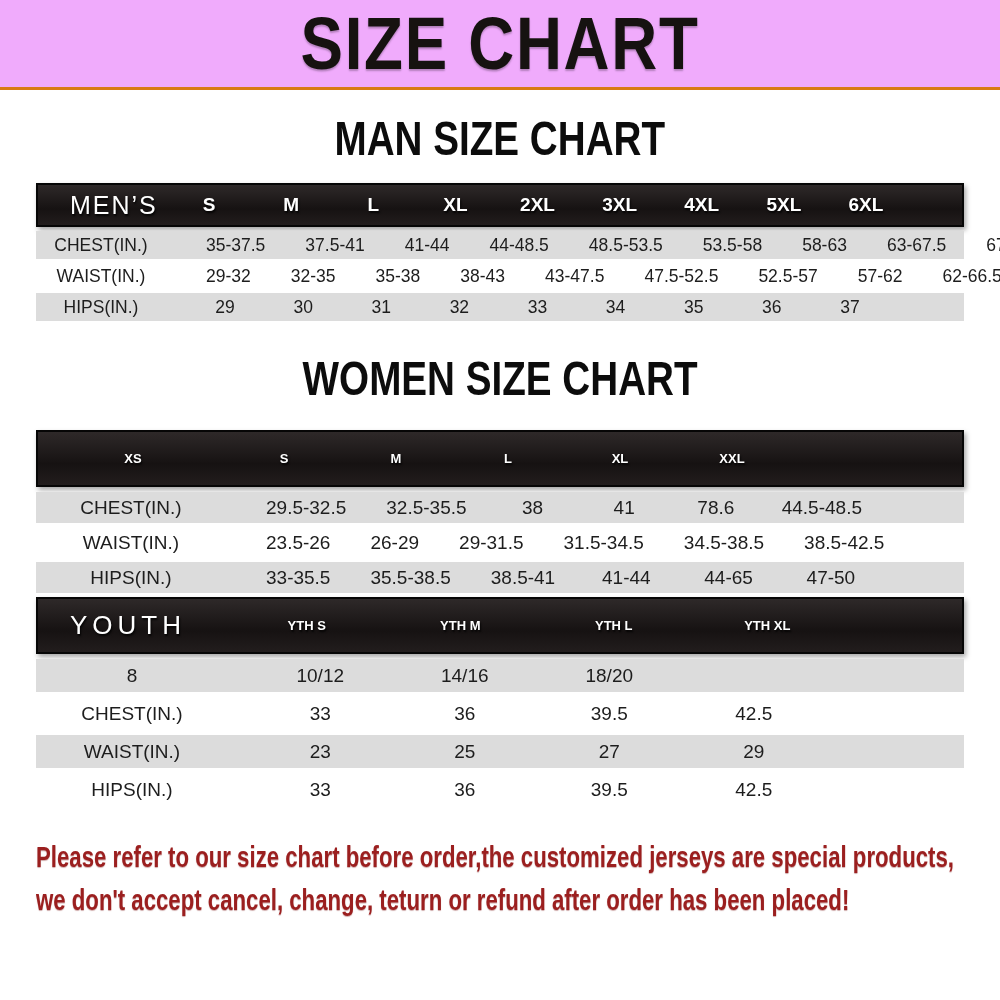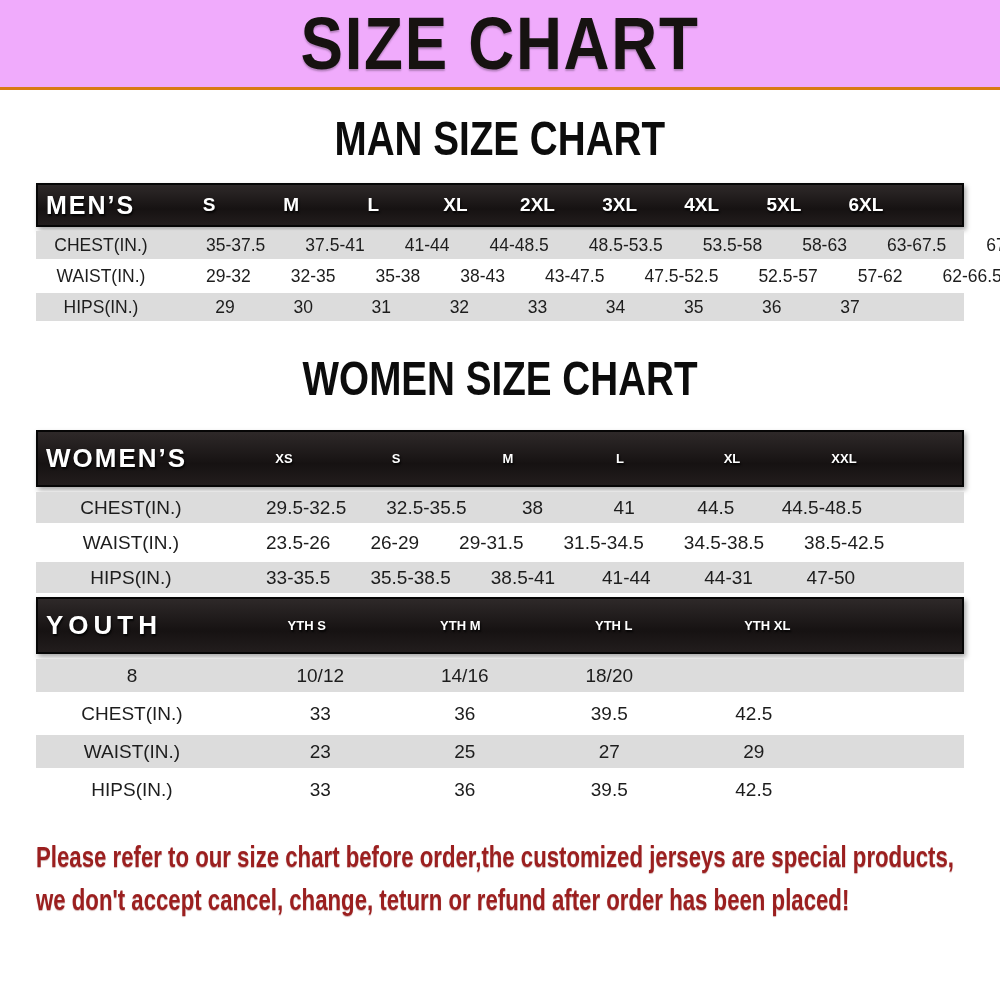--- a/index.html
+++ b/index.html
@@ -53,21 +53,21 @@
   }
   .sec-men   .thead { height: 44px; }
   .sec-women .thead, .sec-youth .thead { height: 57px; }
 
   .thead, .trow { display: grid; align-items: center; }
   .sec-men   .thead, .sec-men   .trow { grid-template-columns: 130px repeat(9, 1fr) 55px; }
   .sec-women .thead, .sec-women .trow { grid-template-columns: 190px repeat(6, 1fr) 62px; }
   .sec-youth .thead, .sec-youth .trow { grid-template-columns: 192px repeat(4, 1fr) 118px; }
 
   .hlabel {
-    font-weight: bold; font-size: 26px; padding-left: 8px;
+    font-weight: normal; font-size: 26px; padding-left: 32px;
     letter-spacing: 2px; text-shadow: 1px 2px 2px rgba(0,0,0,0.85);
     white-space: nowrap;
   }
   .sec-men  .hlabel { font-size: 25px; }
   .sec-youth .hlabel { letter-spacing: 5px; }
   .hcell {
     text-align: center; font-weight: bold; font-size: 13px;
     text-shadow: 1px 2px 2px rgba(0,0,0,0.85); white-space: nowrap;
   }
   .sec-men .hcell { font-size: 19px; }
@@ -159,57 +159,56 @@
             <div class="cell"></div>
           </div>
         </div>
     </div>
   </section>
 
   <section class="size-section sec-women">
     <h2 class="sec-title"><span class="cond">WOMEN SIZE CHART</span></h2>
     <div class="table">
       <div class="thead" style="color: rgb(255, 255, 255);">
-          <div class="hlabel">WOMEN’S</div>
           <div class="hcell">XS</div>
           <div class="hcell">S</div>
           <div class="hcell">M</div>
           <div class="hcell">L</div>
           <div class="hcell">XL</div>
           <div class="hcell">XXL</div>
           <div class="hcell"></div>
         </div>
       <div class="tbody">
           <div class="trow" style="color: rgb(29, 29, 29); background: rgb(220, 220, 220);">
             <div class="rlabel">CHEST(IN.)</div>
             <div class="cell">29.5-32.5</div>
             <div class="cell">32.5-35.5</div>
             <div class="cell">38</div>
             <div class="cell">41</div>
-            <div class="cell">44.5</div>
+            <div class="cell">78.6</div>
             <div class="cell">44.5-48.5</div>
             <div class="cell"></div>
           </div>
           <div class="trow" style="color: rgb(29, 29, 29);">
             <div class="rlabel">WAIST(IN.)</div>
             <div class="cell">23.5-26</div>
             <div class="cell">26-29</div>
             <div class="cell">29-31.5</div>
             <div class="cell">31.5-34.5</div>
             <div class="cell">34.5-38.5</div>
             <div class="cell">38.5-42.5</div>
             <div class="cell"></div>
           </div>
           <div class="trow" style="color: rgb(29, 29, 29); background: rgb(220, 220, 220);">
             <div class="rlabel">HIPS(IN.)</div>
             <div class="cell">33-35.5</div>
             <div class="cell">35.5-38.5</div>
             <div class="cell">38.5-41</div>
             <div class="cell">41-44</div>
-            <div class="cell">44-31</div>
+            <div class="cell">44-65</div>
             <div class="cell">47-50</div>
             <div class="cell"></div>
           </div>
         </div>
     </div>
   </section>
 
   <section class="size-section sec-youth">
     <div class="table">
       <div class="thead" style="color: rgb(255, 255, 255);">

